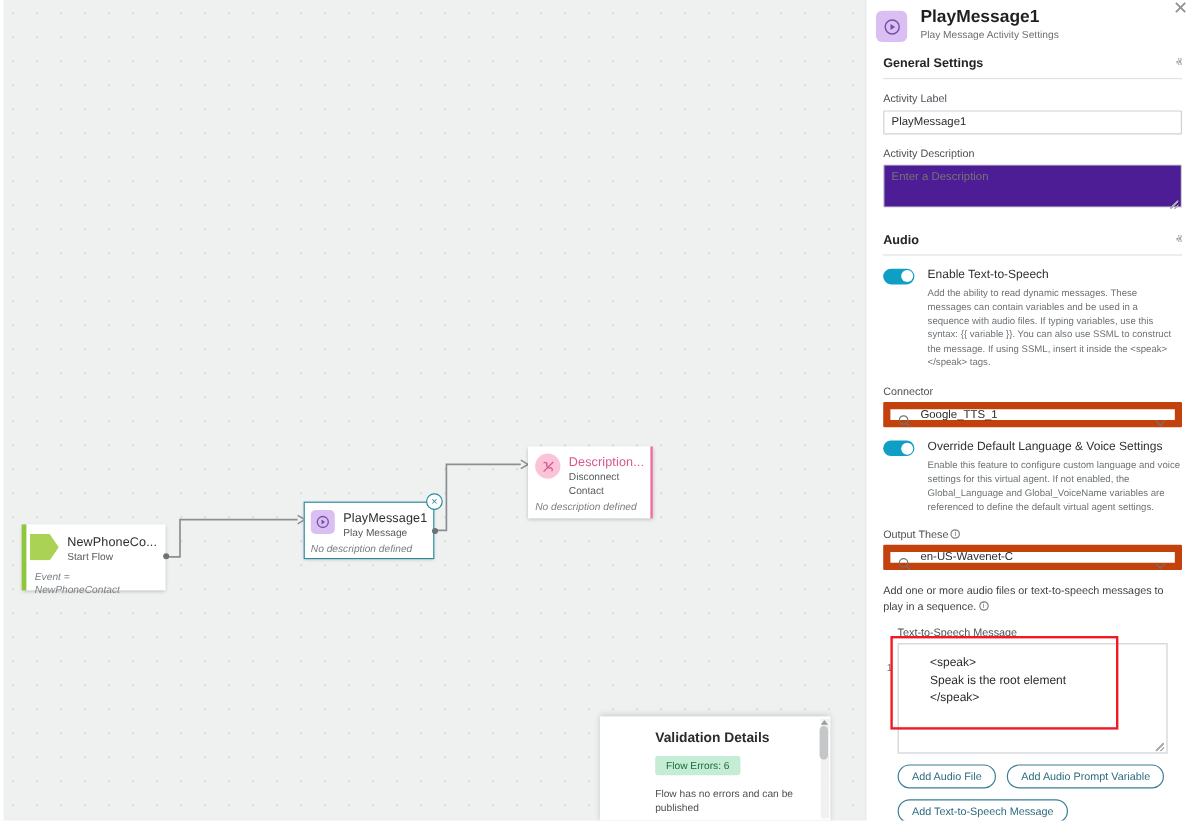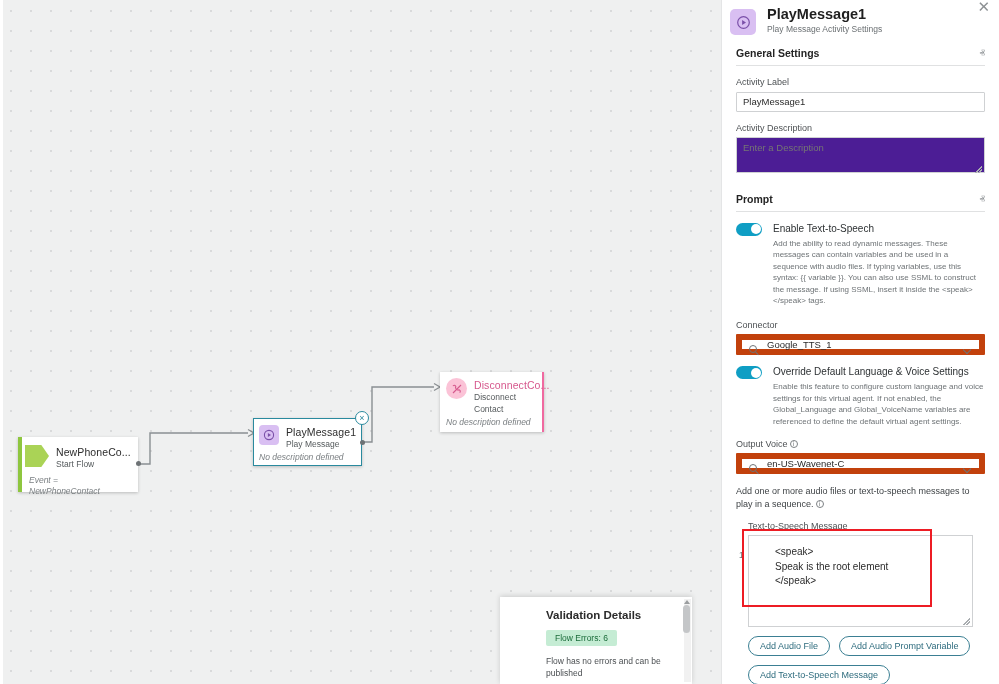--- a/index.html
+++ b/index.html
@@ -305,21 +305,21 @@
       <div class="node-head">
         <div class="node-ico">
           <div class="circ-pink">
             <svg width="12" height="12" viewBox="0 0 12 12">
               <path d="M2.3 2.6 c1.4-.9 2.2 .4 2.5 1 .2 .5-.5 .8-.3 1.3 .3 .9 1.3 1.9 2.2 2.2 .5 .2 .8-.5 1.3-.3 .6 .3 1.9 1.1 1 2.5" fill="none" stroke="#d6588d" stroke-width="1.1" stroke-linecap="round"></path>
               <line x1="2" y1="10" x2="10" y2="2" stroke="#d6588d" stroke-width="1.1"></line>
             </svg>
           </div>
         </div>
         <div class="node-txt">
-          <div class="node-title">DisconnectCo...</div>
+          <div class="node-title">Description...</div>
           <div class="node-sub">Disconnect</div>
           <div class="node-sub">Contact</div>
         </div>
       </div>
       <div class="node-desc">No description defined</div>
     </div>
 
     <div id="validation">
       <h3>Validation Details</h3>
       <div class="badge badge-green">Flow Errors: 6</div>
@@ -358,21 +358,21 @@
       <input class="finput" type="text" value="PlayMessage1" style="">
     </div>
 
     <div class="field" style="position:relative;">
       <label class="flabel">Activity Description</label>
       <textarea class="ftext" placeholder="Enter a Description" style=""></textarea>
       <div class="resize-nub" style="bottom:4px; right:3px;"></div>
     </div>
 
     <div class="section-hd" style="margin-top:16px;">
-      <span class="t">Prompt</span>
+      <span class="t">Audio</span>
       <span class="chev">ⱏ</span>
     </div>
 
     <div class="toggle-row">
       <div class="toggle">
           <i></i>
         </div>
       <div class="toggle-body">
         <div class="toggle-title">Enable Text-to-Speech</div>
         <div class="helper">Add the ability to read dynamic messages. These messages can contain variables and be used in a sequence with audio files. If typing variables, use this syntax: {{ variable }}. You can also use SSML to construct the message. If using SSML, insert it inside the &lt;speak&gt;&lt;/speak&gt; tags.</div>
@@ -392,21 +392,21 @@
       <div class="toggle">
           <i></i>
         </div>
       <div class="toggle-body">
         <div class="toggle-title">Override Default Language &amp; Voice Settings</div>
         <div class="helper">Enable this feature to configure custom language and voice settings for this virtual agent. If not enabled, the Global_Language and Global_VoiceName variables are referenced to define the default virtual agent settings.</div>
       </div>
     </div>
 
     <div class="field" style="margin-top:12px;">
-      <label class="flabel"><span>Output Voice</span><span class="info-i">i</span></label>
+      <label class="flabel"><span>Output These</span><span class="info-i">i</span></label>
       <div class="select">
         <span class="mag"></span>
         <span class="val">en-US-Wavenet-C</span>
         <span class="caret-dn"></span>
       </div>
     </div>
 
     <div class="seq-note"><span>Add one or more audio files or text-to-speech messages to play in a sequence.</span><span class="info-i">i</span></div>
 
     <div id="tts-wrap">

